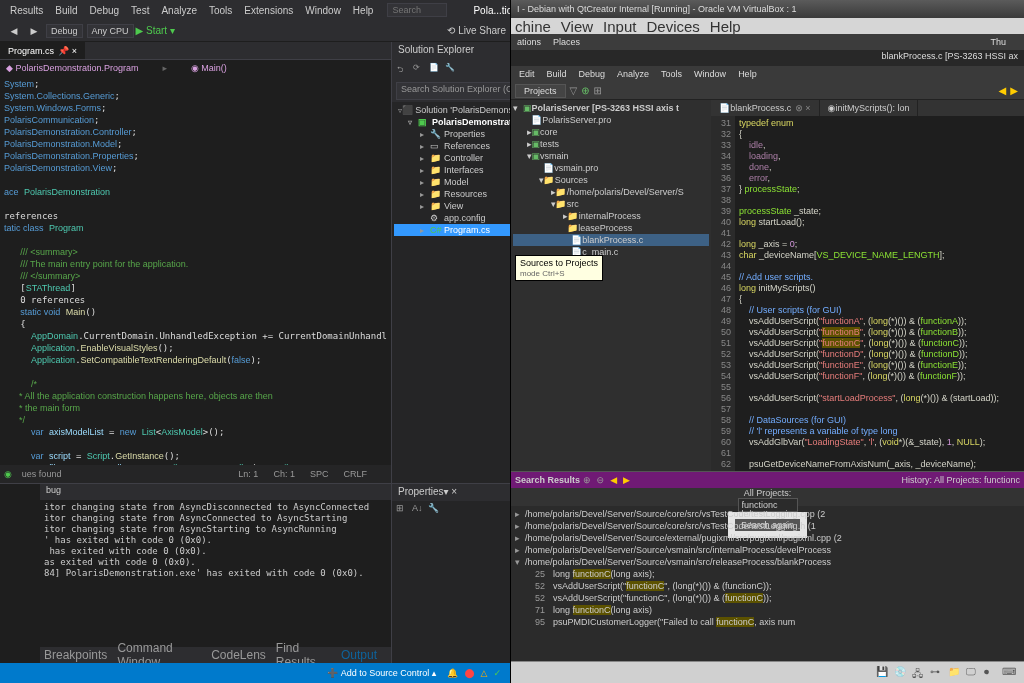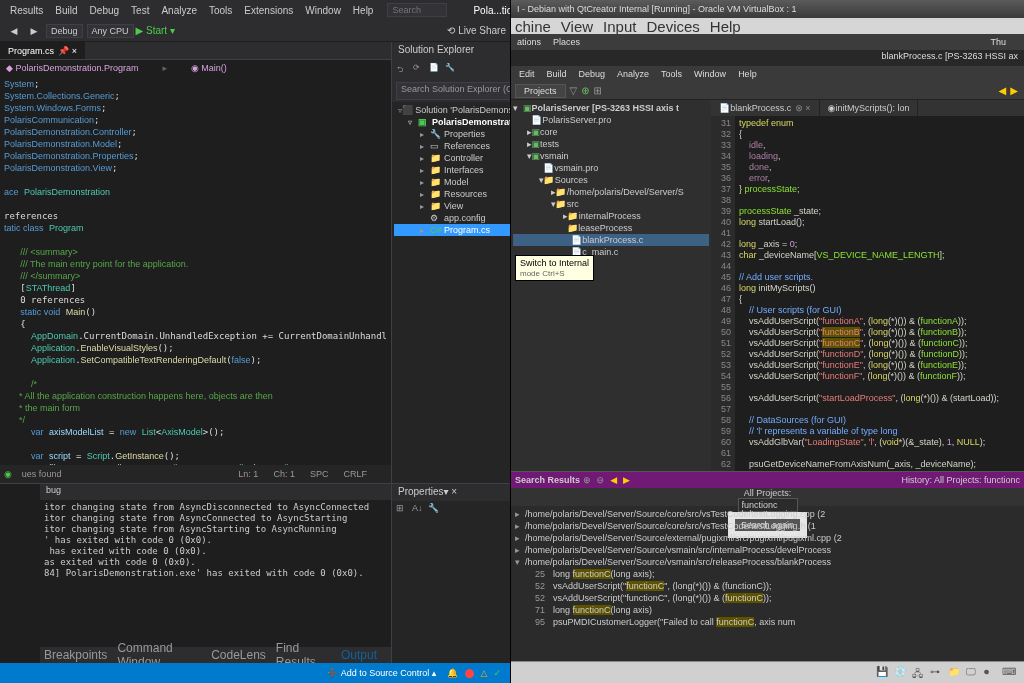--- a/index.html
+++ b/index.html
@@ -290,21 +290,21 @@
   <div class="footer">
     <span class="src">➕ <span>Add to Source Control</span> ▴</span>
     <span class="ico">🔔</span>
     <span class="ico" style="color:#f44">⬤</span>
     <span class="ico" style="color:#fa0">△</span>
     <span class="ico" style="color:#4ec94e">✓</span>
   </div>
 </div>
 
 <div class="qt-tooltip">
-  <div>Switch to Internal</div>
+  <div>Sources to Projects</div>
   <div><span class="hint">mode Ctrl+S</span></div>
 </div>
 
 <div class="qt-pane">
   <div class="qt-title">I - Debian with QtCreator Internal [Running] - Oracle VM VirtualBox : 1</div>
   <div class="qt-menubar">
     <span>chine</span>
     <span>View</span>
     <span>Input</span>
     <span>Devices</span>

